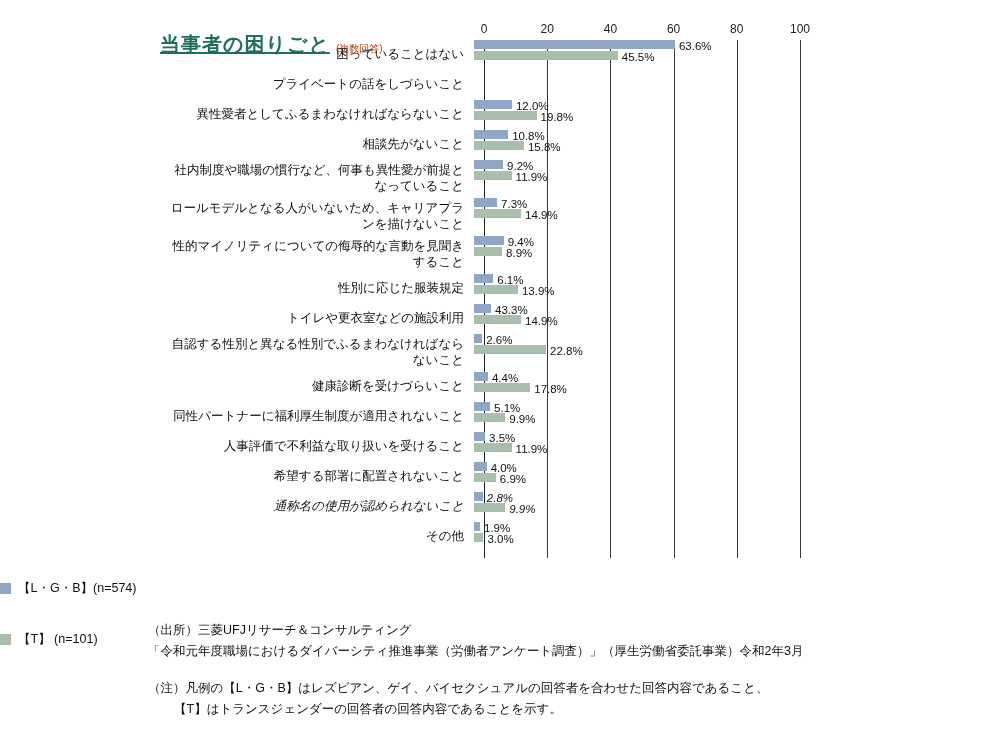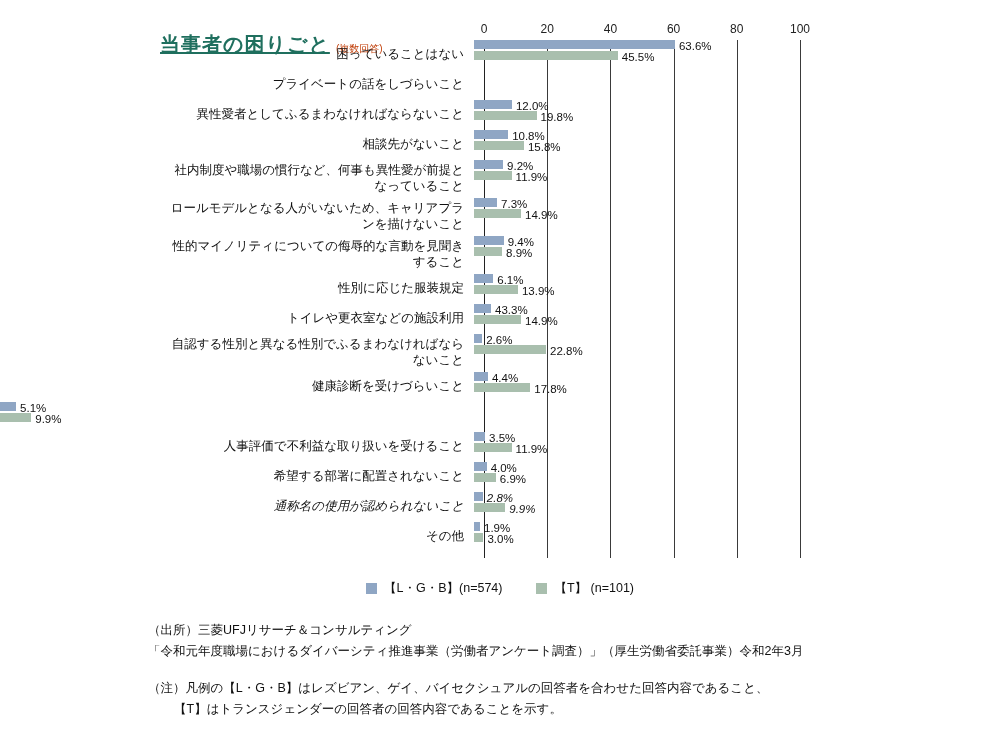--- a/index.html
+++ b/index.html
@@ -135,20 +135,21 @@
   #legend {
     position: absolute;
     left: 0;
     top: 580px;
     width: 1000px;
     display: flex;
     justify-content: center;
     align-items: flex-start;
     gap: 34px;
     font-size: 12.5px;
+    flex-direction: column;
   }
   .legend-item {
     display: flex;
     align-items: center;
     gap: 7px;
   }
   .legend-swatch {
     width: 11px;
     height: 11px;
     display: inline-block;
@@ -331,20 +332,21 @@
               <div class="bar lgb" style="width: 13.904px; background: rgb(143, 166, 196);"></div>
               <span class="val">4.4%</span>
             </div>
             <div class="barline">
               <div class="bar t" style="width: 56.248px; background: rgb(169, 191, 174);"></div>
               <span class="val">17.8%</span>
             </div>
           </div>
         </div>
         <div class="row" style="height: 30px;">
+          <div class="row-label">同性パートナーに福利厚生制度が適用されないこと</div>
           <div class="bars">
             <div class="barline">
               <div class="bar lgb" style="width: 16.116px; background: rgb(143, 166, 196);"></div>
               <span class="val">5.1%</span>
             </div>
             <div class="barline">
               <div class="bar t" style="width: 31.284px; background: rgb(169, 191, 174);"></div>
               <span class="val">9.9%</span>
             </div>
           </div>

